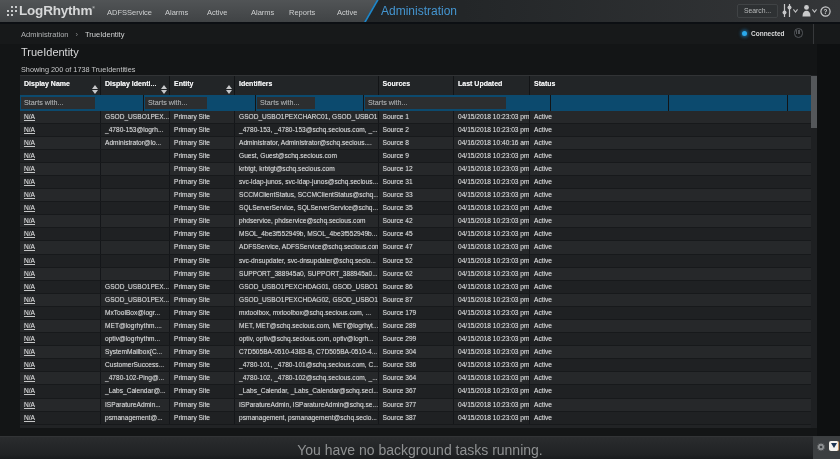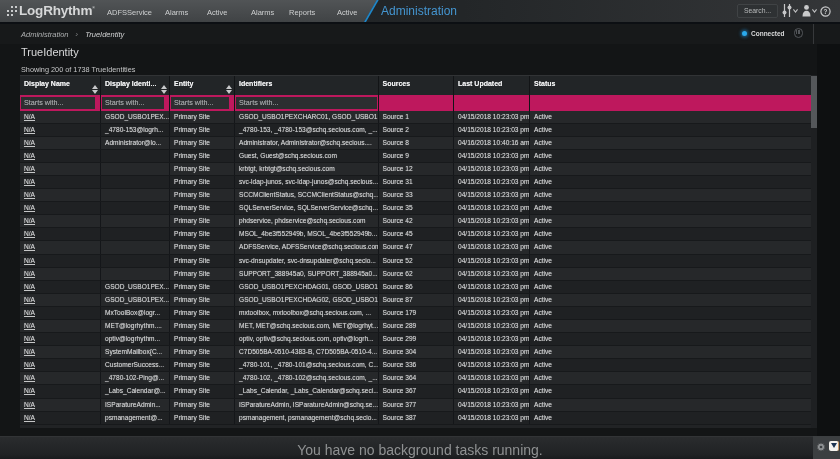--- a/index.html
+++ b/index.html
@@ -16,42 +16,42 @@
 .dots { position:absolute; left:7px; top:6px; width:11px; height:11px; }
 .dots i { position:absolute; width:2px; height:2px; background:#c9cbcc; }
 .menu { position:absolute; top:0; height:22px; font-size:7.5px; color:#cdcfd0; }
 .menu span { position:absolute; top:8px; }
 .admin { position:absolute; left:381px; top:4px; font-size:12px; color:#4495d0; }
 .searchbtn { position:absolute; left:737px; top:4px; width:41px; height:13.5px; background:#2e3133; border:1px solid #404345; border-radius:2px; color:#b7b9ba; font-size:6.8px; text-align:center; line-height:11.5px; }
 .icon { position:absolute; }
 
 
 .crumbbar { position:absolute; left:0; top:24px; width:840px; height:20px; background:#17191a; }
-.crumbbar .bc { position:absolute; left:21px; top:6px; font-size:7.5px; color:#aeb0b1;font-style:italic; }
+.crumbbar .bc { position:absolute; left:21px; top:6px; font-size:7.5px; color:#aeb0b1; }
 .crumbbar .bc b { color:#d2d3d4; font-weight:normal; }
 .crumbbar .sep { color:#8b8d8e; padding:0 5px; }
 .conn { position:absolute; left:751px; top:29.5px; font-size:6.5px; font-weight:bold; color:#d9dadb; }
 .conndot { position:absolute; left:742px; top:30.5px; width:5px; height:5px; border-radius:50%; background:#2aa9ec; box-shadow:0 0 3px 1.5px rgba(30,140,210,0.5); }
 .pausebtn { position:absolute; left:793.5px; top:28px; width:9.5px; height:9.5px; border:1.5px solid #53565a; border-radius:50%; }
 .pausebtn:before { content:""; position:absolute; left:1.4px; top:1.4px; width:1.4px; height:3.7px; background:#53565a; }
 .pausebtn:after { content:""; position:absolute; left:3.8px; top:1.4px; width:1.4px; height:3.7px; background:#53565a; }
 .crumbdiv { position:absolute; left:813px; top:24px; width:1px; height:20px; background:#37393b; }
 
 
 .title { position:absolute; left:21px; top:46px; font-size:11px; color:#d9dadb; }
 .showing { position:absolute; left:21px; top:65px; font-size:7.3px; color:#c6c7c8; }
 
 
 .table { position:absolute; left:20px; top:75px; width:791px; }
 .hdr { display:flex; height:20px; background:#222527; border-top:1px solid #313335; position:relative; }
 .hdr .c { font-size:7px; font-weight:bold; color:#eff0f1; padding-top:4px; position:relative; text-shadow:0 0 0.5px rgba(239,240,241,0.7); }
 .arr { position:absolute; right:2.5px; bottom:1.5px; width:6px; height:9px; }
 .arr:before { content:""; position:absolute; top:0; left:0; border-left:3px solid transparent; border-right:3px solid transparent; border-bottom:4px solid #c7c8ca; }
 .arr:after { content:""; position:absolute; bottom:0; left:0; border-left:3px solid transparent; border-right:3px solid transparent; border-top:4px solid #c7c8ca; }
-.filter { display:flex; height:15.5px; background:#be185d; }
+.filter { display:flex; height:15.5px; background:#0c4a6e;gap:43px; }
 .filter .c { position:relative; }
 .filter .c4 .inp { right:0.5px; }
 .inp { position:absolute; left:1px; top:1.5px; right:5px; height:12px; background:#2c2e30; color:#9da0a2; font-size:7.2px; line-height:12px; padding-left:3px; text-shadow:0 0 0.6px rgba(157,160,162,0.8); }
 .row { display:flex; height:13.1px; border-bottom:1px solid #17191b; }
 .rl { background:#26282a; }
 .rd { background:#1f2123; }
 .c { overflow:hidden; white-space:nowrap; flex:none; }
 .row .c { font-size:6.6px; color:#c6c7c8; line-height:12.2px; padding-left:4px; border-left:1px solid #141619; text-shadow:0 0 0.7px rgba(198,199,200,0.85); }
 .row .c1 { border-left:none; }
 .c1 { width:80px; } .c2 { width:69px; } .c3 { width:65px; } .c4 { width:143.5px; } .c5 { width:75.5px; } .c6 { width:76px; } .c7 { width:282px; }

